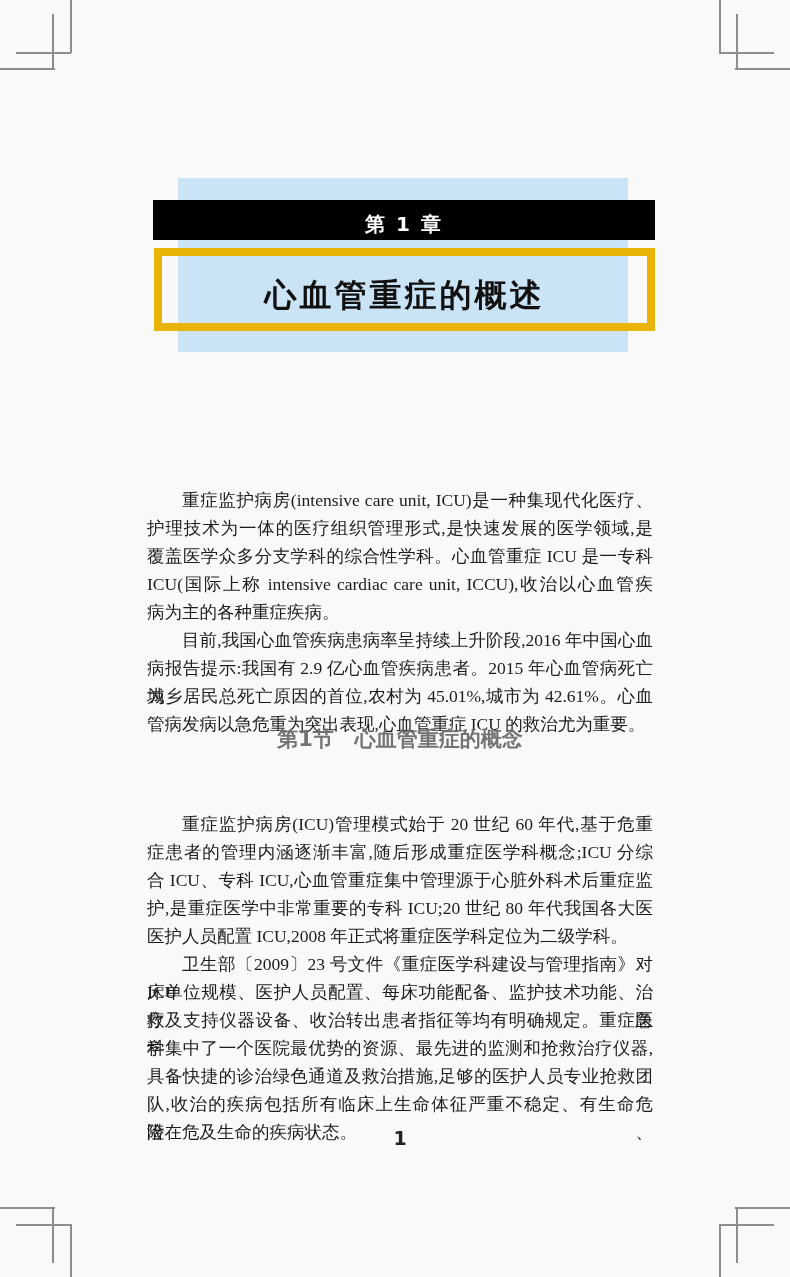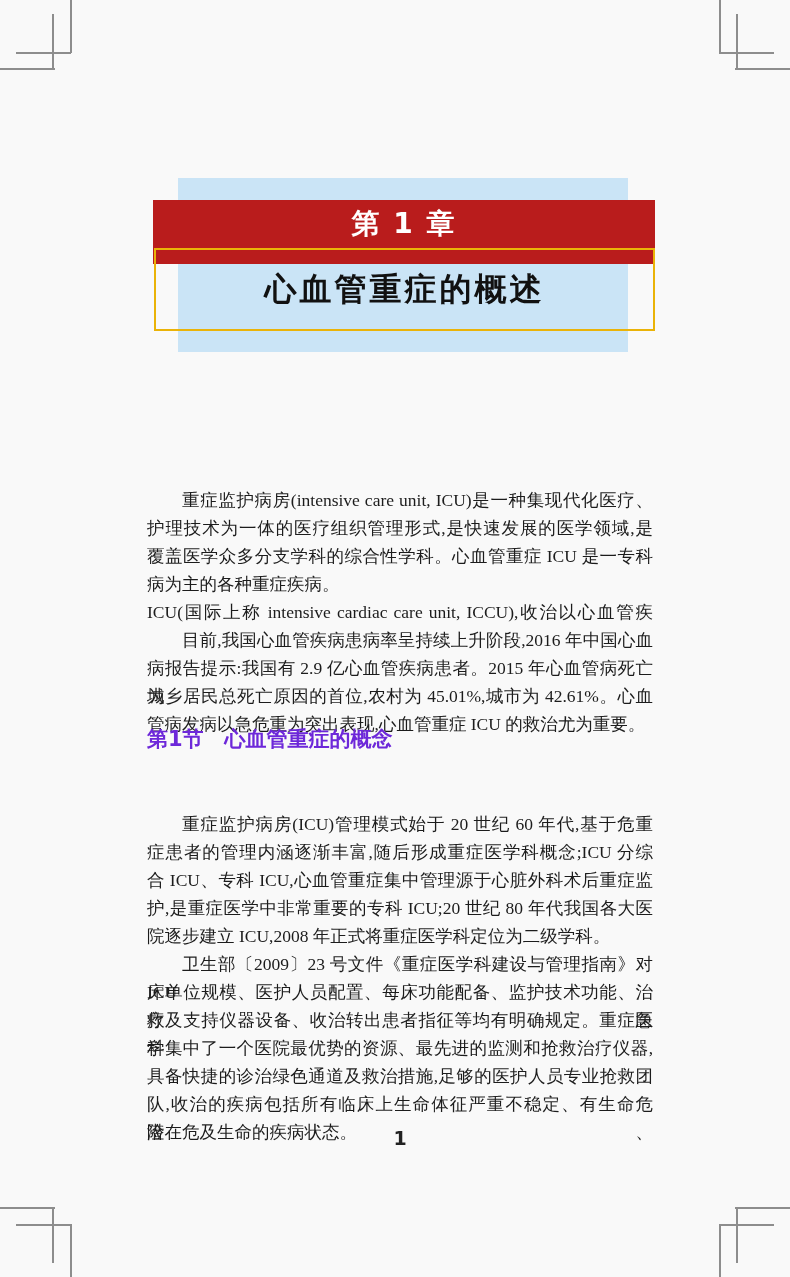--- a/index.html
+++ b/index.html
@@ -9,52 +9,52 @@
     background:#f9f9f9;
     overflow:hidden;
     font-family:"Liberation Serif","DejaVu Serif",serif;
     color:#1c1c1c;
   }
   
   .cm{position:absolute;background:#8d8d8d;}
   
   .blue-rect{position:absolute;left:178px;top:178px;width:450px;height:174px;background:#cae4f6;}
   .chapter-bar{
-    position:absolute;left:153px;top:200px;width:502px;height:64px;
-    background:#b91c1c;color:#ffffff;
+    position:absolute;left:153px;top:200px;width:502px;height:40px;
+    background:#000000;color:#ffffff;
     font-family:"DejaVu Sans","Liberation Sans",sans-serif;
-    font-weight:bold;font-size:28px;line-height:48px;text-align:center;
+    font-weight:bold;font-size:20px;line-height:48px;text-align:center;
     letter-spacing:2px;
   }
   .chapter-title-box{
     position:absolute;left:154px;top:248px;width:501px;height:83px;
-    box-sizing:border-box;border:2px solid #eab308;background:transparent;
+    box-sizing:border-box;border:8px solid #eab308;background:transparent;
     font-family:"DejaVu Sans","Liberation Sans",sans-serif;
     font-weight:bold;font-size:32px;line-height:79px;text-align:center;
     color:#111;letter-spacing:3px;
   }
   
   .body-run{
     position:absolute;left:147px;width:506px;
     font-size:17.5px;
   }
   .body-run .line{
     height:28px;line-height:28px;
     text-align:justify;text-align-last:justify;
     overflow:visible;white-space:nowrap-none;
   }
   .body-run .line.first{text-indent:2em;}
   .body-run .line.last{text-align-last:left;}
   .run-1{top:450px;margin-top:36px;}
   .run-2{top:778px;margin-top:32px;}
   .section-heading{
     position:absolute;left:147px;top:724px;width:506px;height:30px;
-    line-height:30px;text-align:left;
+    line-height:30px;text-align:center;
     font-family:"DejaVu Sans","Liberation Sans",sans-serif;
-    font-weight:bold;font-size:21px;color:#6d28d9;
+    font-weight:bold;font-size:21px;color:#737373;
   }
   .page-number{
     position:absolute;left:147px;top:1126px;width:506px;height:24px;
     line-height:24px;text-align:center;
     font-family:"DejaVu Sans","Liberation Sans",sans-serif;
     font-weight:bold;font-size:19px;color:#222;
   }
 </style>
 </head>
 <body>
@@ -86,36 +86,36 @@
     <span>第 1 章</span>
   </div>
   <div class="chapter-title-box">
     <span>心血管重症的概述</span>
   </div>
 
   <div class="body-run run-1">
       <div class="line first">重症监护病房(intensive care unit, ICU)是一种集现代化医疗、</div>
       <div class="line">护理技术为一体的医疗组织管理形式,是快速发展的医学领域,是</div>
       <div class="line">覆盖医学众多分支学科的综合性学科。心血管重症 ICU 是一专科</div>
+      <div class="line">ICU(国际上称 intensive cardiac care unit, ICCU),收治以心血管疾</div>
       <div class="line last">病为主的各种重症疾病。</div>
-      <div class="line">ICU(国际上称 intensive cardiac care unit, ICCU),收治以心血管疾</div>
       <div class="line first">目前,我国心血管疾病患病率呈持续上升阶段,2016 年中国心血</div>
       <div class="line">病报告提示:我国有 2.9 亿心血管疾病患者。2015 年心血管病死亡为</div>
       <div class="line">城乡居民总死亡原因的首位,农村为 45.01%,城市为 42.61%。心血</div>
       <div class="line last">管病发病以急危重为突出表现,心血管重症 ICU 的救治尤为重要。</div>
     </div>
 
   <div class="section-heading">第1节　心血管重症的概念</div>
 
   <div class="body-run run-2">
       <div class="line first">重症监护病房(ICU)管理模式始于 20 世纪 60 年代,基于危重</div>
       <div class="line">症患者的管理内涵逐渐丰富,随后形成重症医学科概念;ICU 分综</div>
       <div class="line">合 ICU、专科 ICU,心血管重症集中管理源于心脏外科术后重症监</div>
       <div class="line">护,是重症医学中非常重要的专科 ICU;20 世纪 80 年代我国各大医</div>
-      <div class="line last">院逐步建立 ICU,2008 年正式将重症医学科定位为二级学科。</div>
+      <div class="line last">医护人员配置 ICU,2008 年正式将重症医学科定位为二级学科。</div>
       <div class="line first">卫生部〔2009〕23 号文件《重症医学科建设与管理指南》对 ICU</div>
       <div class="line">床单位规模、医护人员配置、每床功能配备、监护技术功能、治疗急</div>
       <div class="line">救及支持仪器设备、收治转出患者指征等均有明确规定。重症医学</div>
       <div class="line">科集中了一个医院最优势的资源、最先进的监测和抢救治疗仪器,</div>
       <div class="line">具备快捷的诊治绿色通道及救治措施,足够的医护人员专业抢救团</div>
       <div class="line">队,收治的疾病包括所有临床上生命体征严重不稳定、有生命危险、</div>
       <div class="line last">潜在危及生命的疾病状态。</div>
     </div>
 
   <div class="page-number">1</div>

